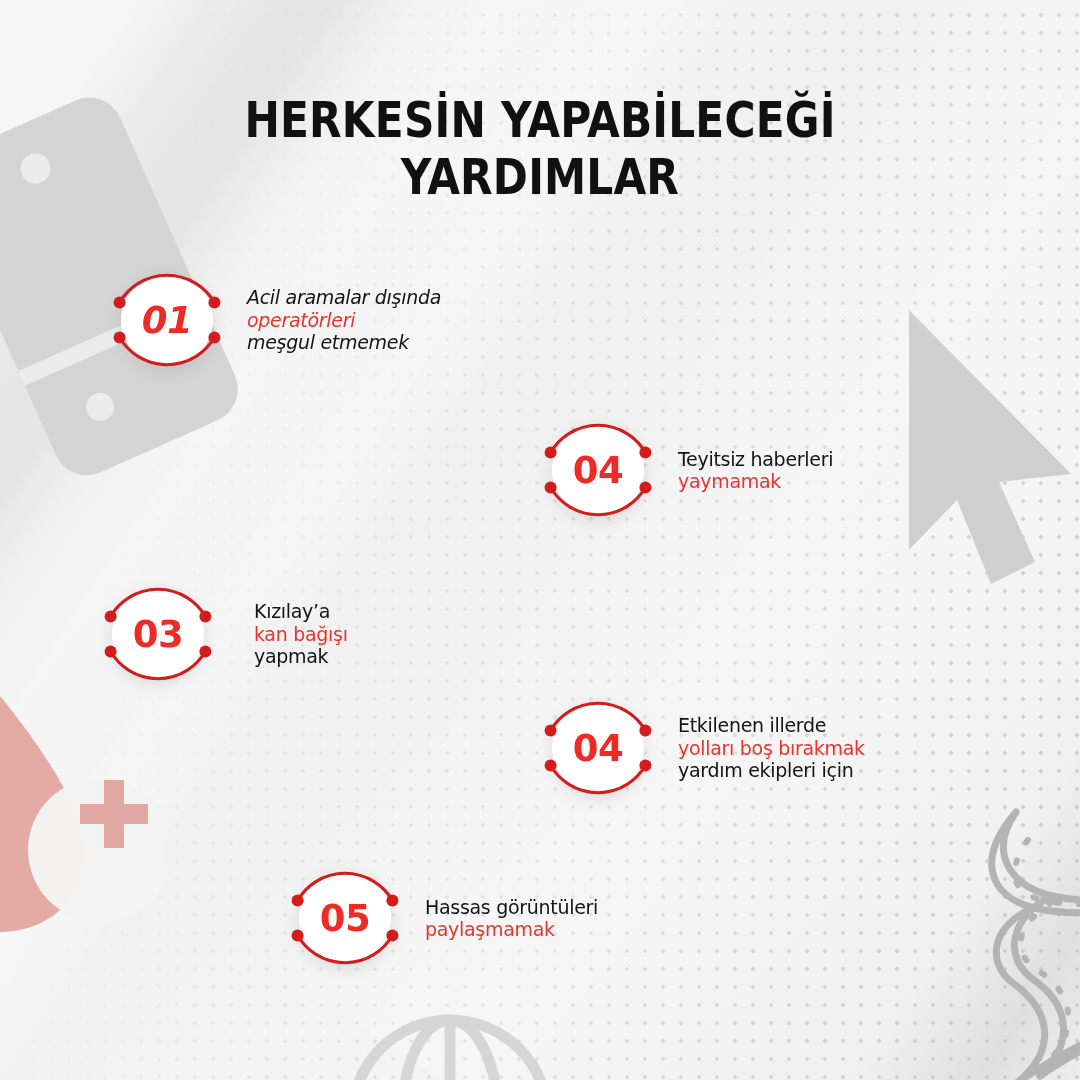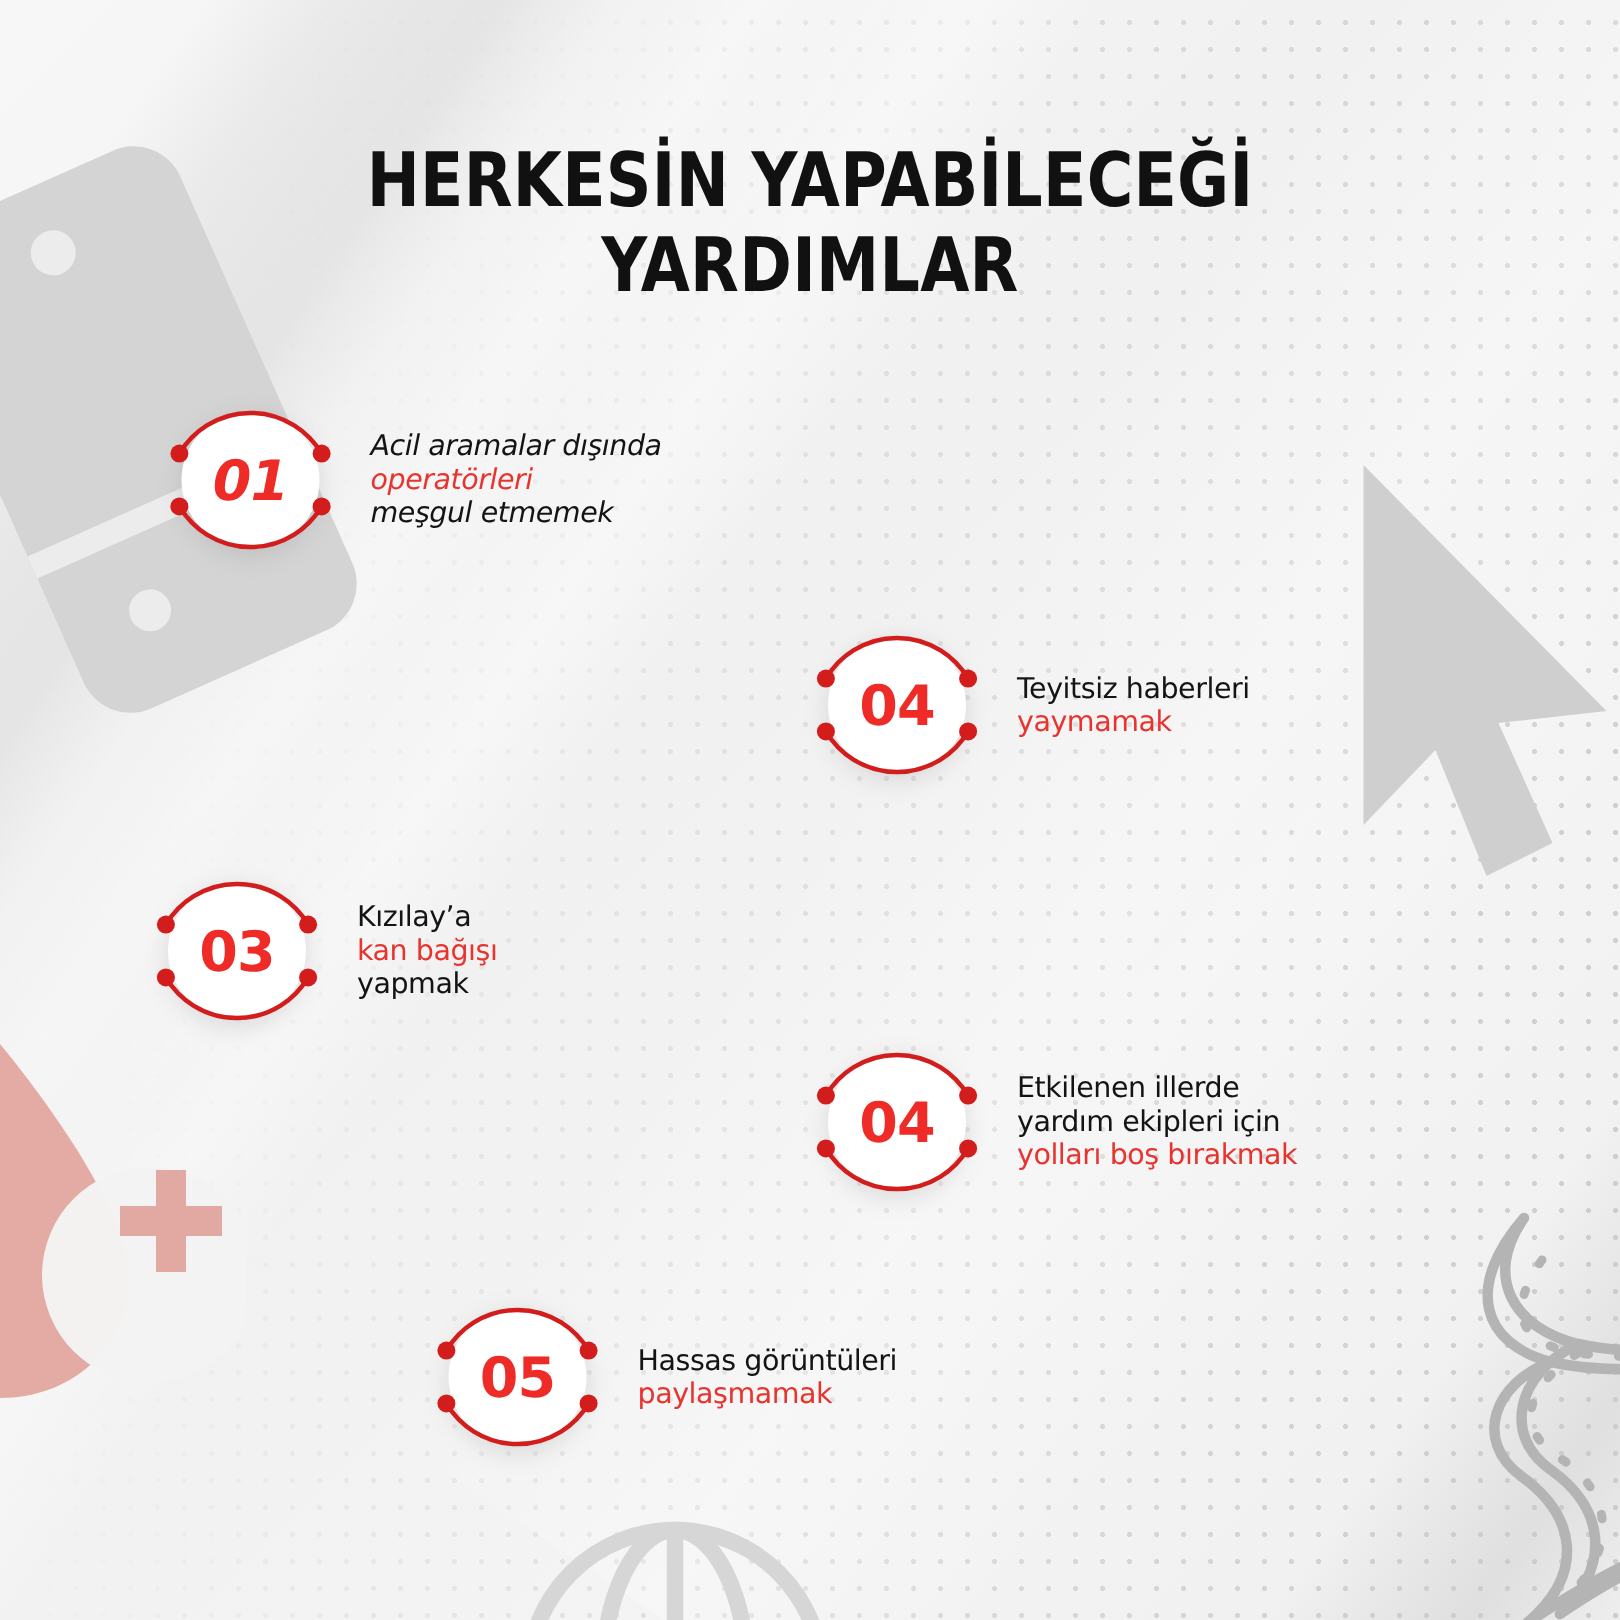--- a/index.html
+++ b/index.html
@@ -93,21 +93,21 @@
     color:#141414;
     letter-spacing:-.3px;
     white-space:nowrap;
   }
   .lines .ln{display:block;}
   .lines .ln.accent{color:#e8342f;}
 
   
   #item-1{left:105px;top:258px;font-style:italic;}
   #item-2{left:536px;top:408px;}
-  #item-3{left:96px;top:572px;}
+  #item-3{left:96px;top:572px;gap:16px;}
   #item-4{left:536px;top:686px;}
   #item-5{left:283px;top:856px;}
 </style>
 </head>
 <body>
 
 <div id="stage">
 
   <div class="bg-base"></div>
   <div class="shade d1"></div>
@@ -262,22 +262,22 @@
           <circle cx="14.6" cy="44.4" r="6"></circle>
             <circle cx="109.4" cy="44.4" r="6"></circle>
           <circle cx="14.6" cy="79.6" r="6"></circle>
             <circle cx="109.4" cy="79.6" r="6"></circle>
         </g>
       </svg>
       <div class="num">04</div>
     </div>
     <div class="lines">
       <span class="ln">Etkilenen illerde</span>
+      <span class="ln accent">yolları boş bırakmak</span>
       <span class="ln">yardım ekipleri için</span>
-      <span class="ln accent">yolları boş bırakmak</span>
     </div>
   </div>
 
   <div class="item" id="item-5">
     <div class="badge">
       <div class="disc"></div>
       <svg class="ringsvg" width="124" height="124" viewBox="0 0 124 124">
         <g fill="none" stroke="#d31c1c" stroke-width="3" stroke-linecap="round">
           <path d="M 14.6 44.4 A 55 55 0 0 1 109.4 44.4"></path>
           <path d="M 14.6 79.6 A 55 55 0 0 0 109.4 79.6"></path>

